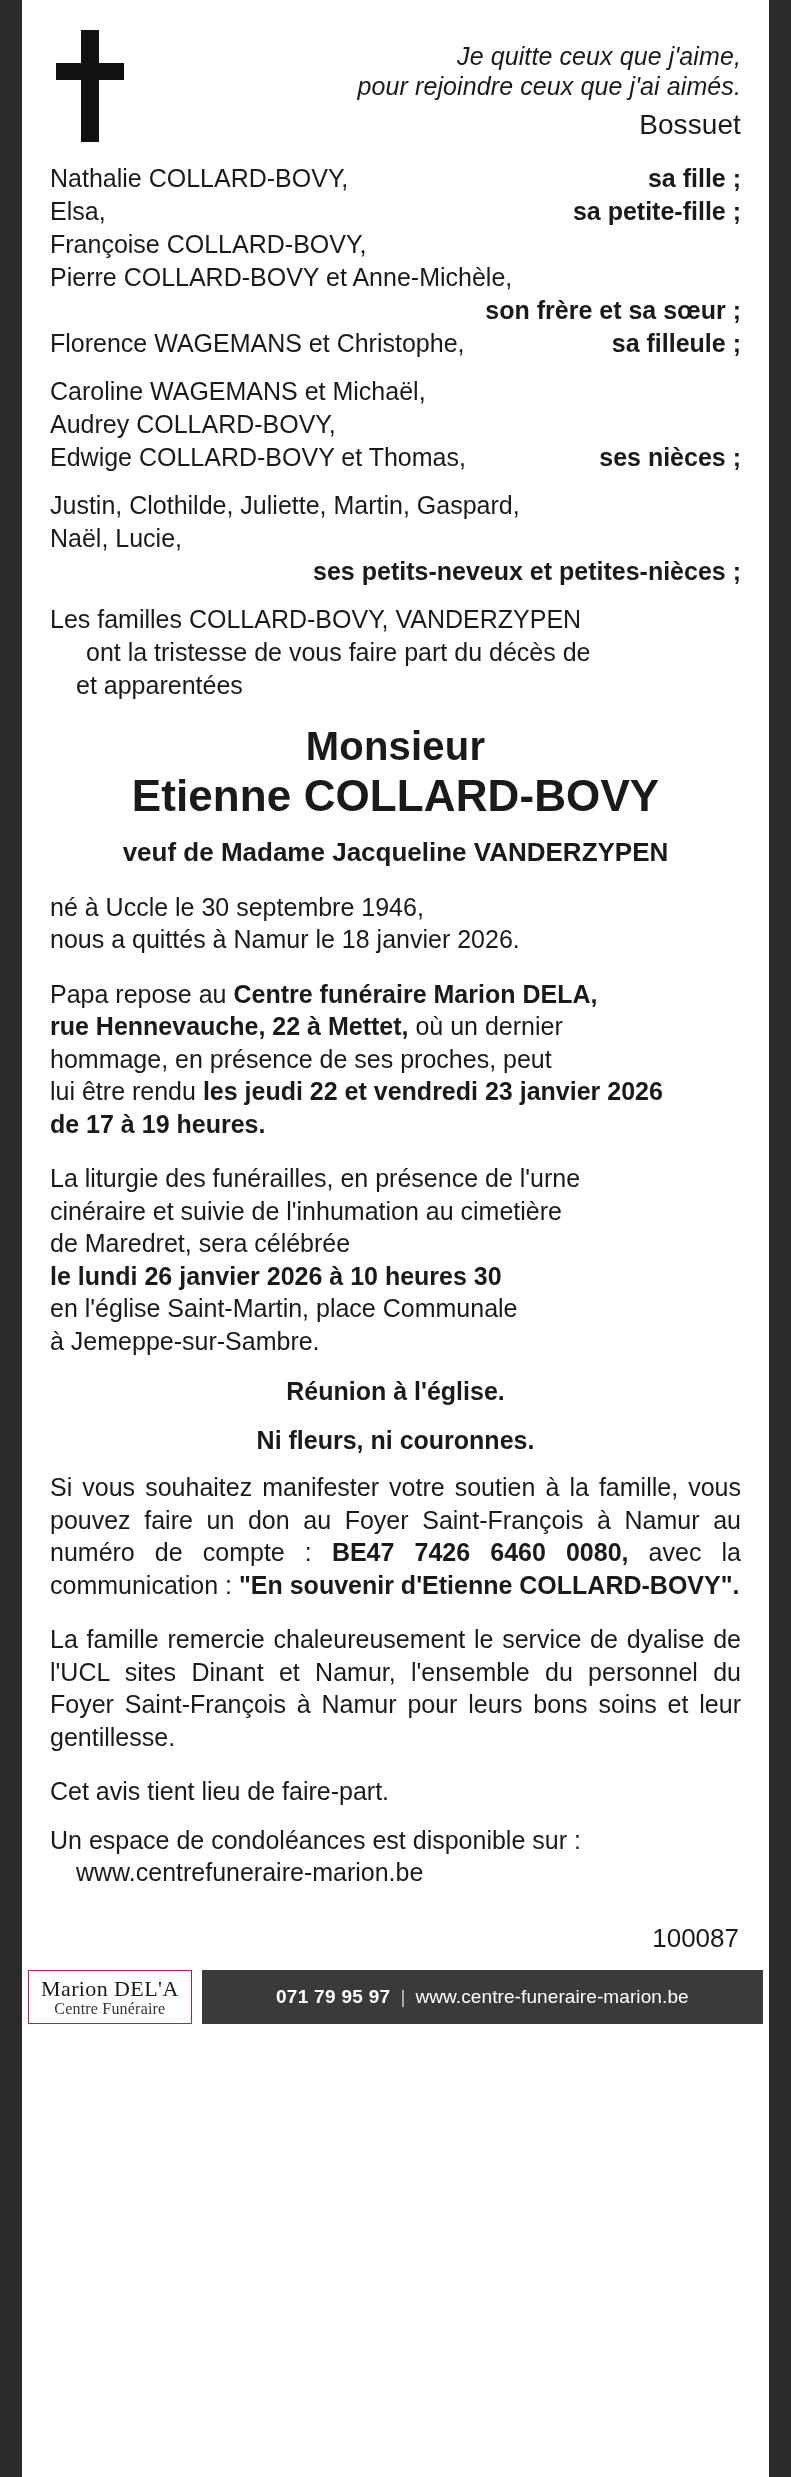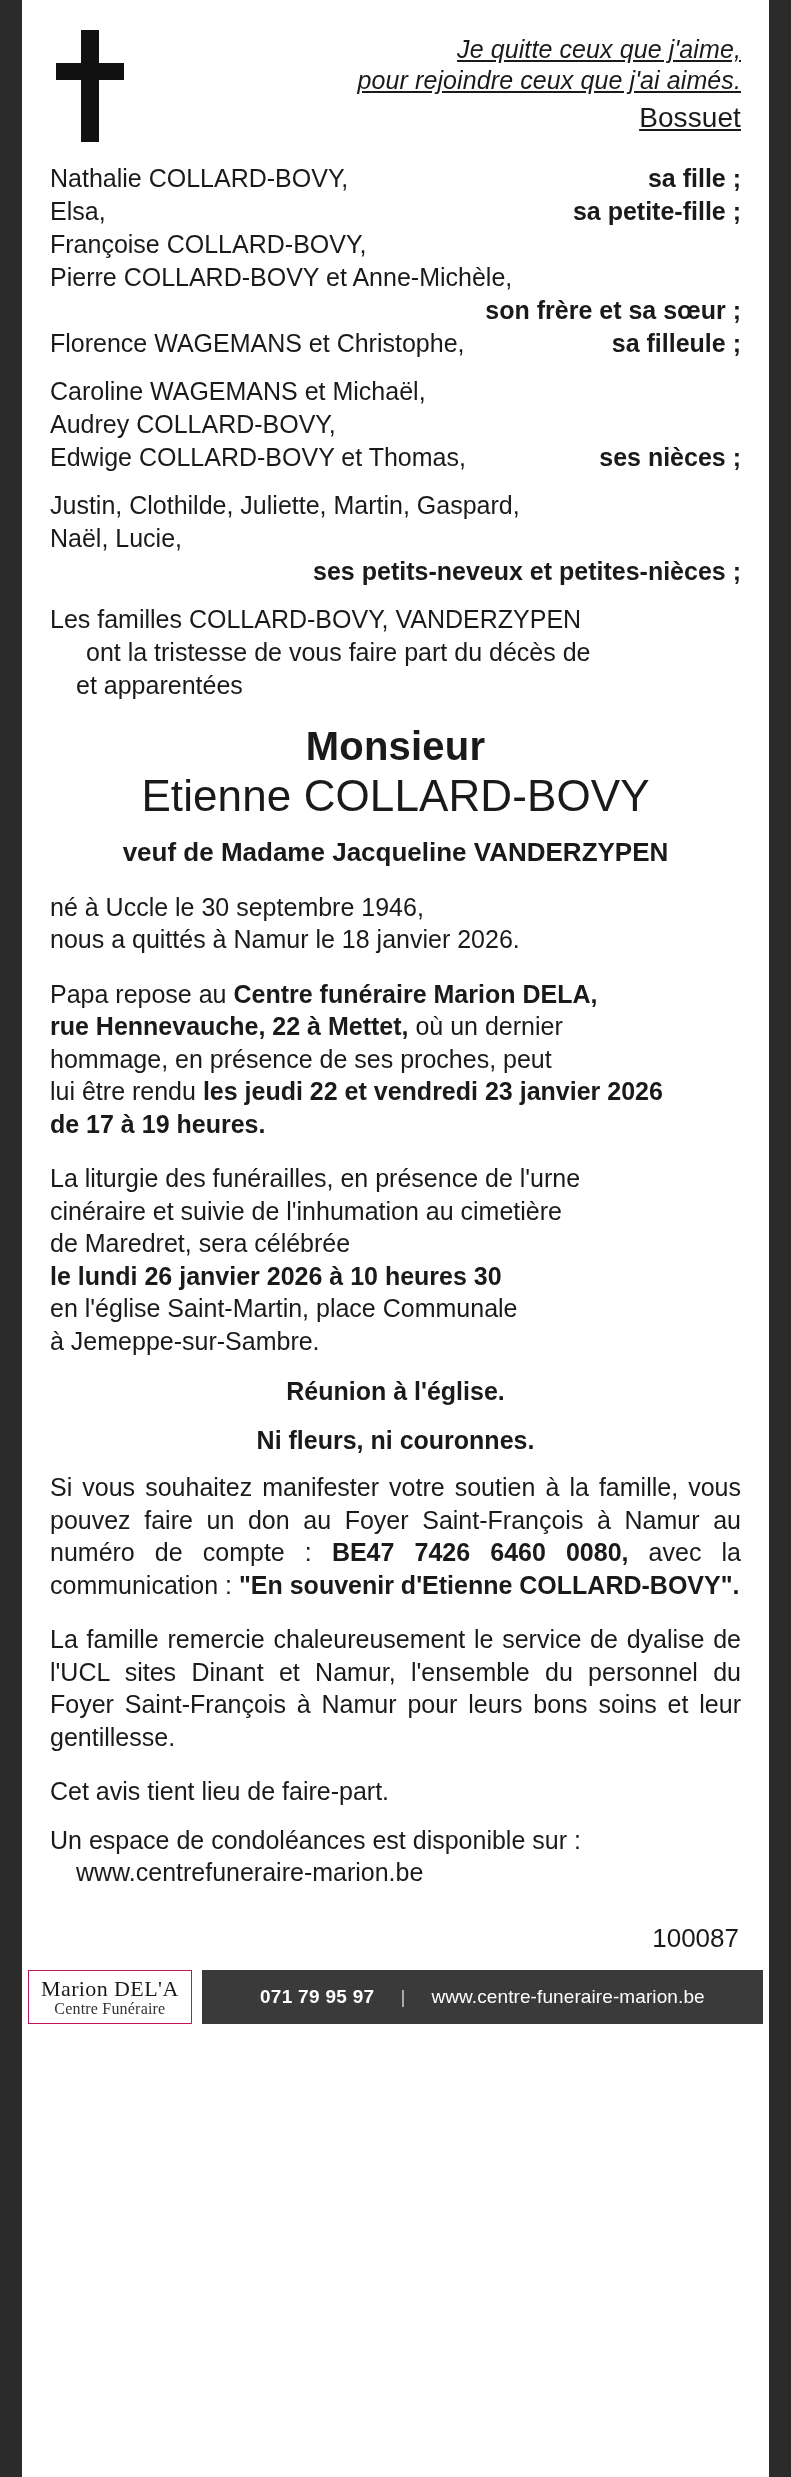--- a/index.html
+++ b/index.html
@@ -29,24 +29,23 @@
 
   .inner {
     margin: 0 22px;
     padding: 26px 28px 0 28px;
     background:#ffffff;
   }
 
   
   .header {
     display: flex;
-    align-items: center;
+    align-items: flex-end;
     justify-content: space-between;
     gap: 28px;
-    text-decoration: underline;
   }
   .cross {
     position: relative;
     width: 86px;
     height: 112px;
     flex: 0 0 86px;
     margin-top: 4px;
   }
   .cross::before {
     content:"";
@@ -111,21 +110,21 @@
     margin-top: 22px;
   }
   .deceased .title {
     font-size: 40px;
     font-weight: bold;
     line-height: 1.12;
     letter-spacing: .2px;
   }
   .deceased .fullname {
     font-size: 44px;
-    font-weight: normal;
+    font-weight: bold;
     line-height: 1.12;
     letter-spacing: .1px;
     margin-top: 2px;
   }
   .deceased .spouse {
     font-size: 26px;
     font-weight: bold;
     margin-top: 16px;
     line-height: 1.25;
   }
@@ -186,21 +185,21 @@
     margin-top: 0;
     color:#333;
   }
   .contact-bar {
     flex: 1 1 auto;
     background: #3a3a3a;
     color: #fff;
     display: flex;
     align-items: center;
     justify-content: center;
-    gap: 26px;
+    gap: 10px;
     font-size: 19px;
     padding: 4px 10px;
   }
   .contact-bar .phone { font-weight: bold; letter-spacing: .3px; }
   .contact-bar .sep { opacity:.7; }
   .contact-bar .site { letter-spacing: .1px; }
 </style>
 </head>
 <body>
 

